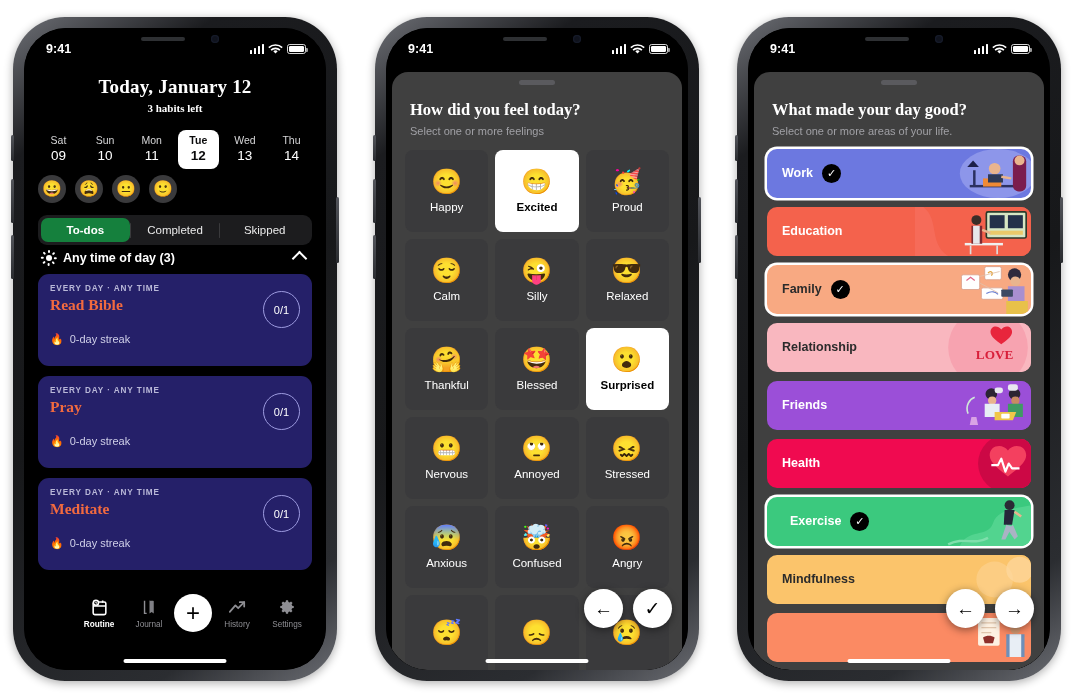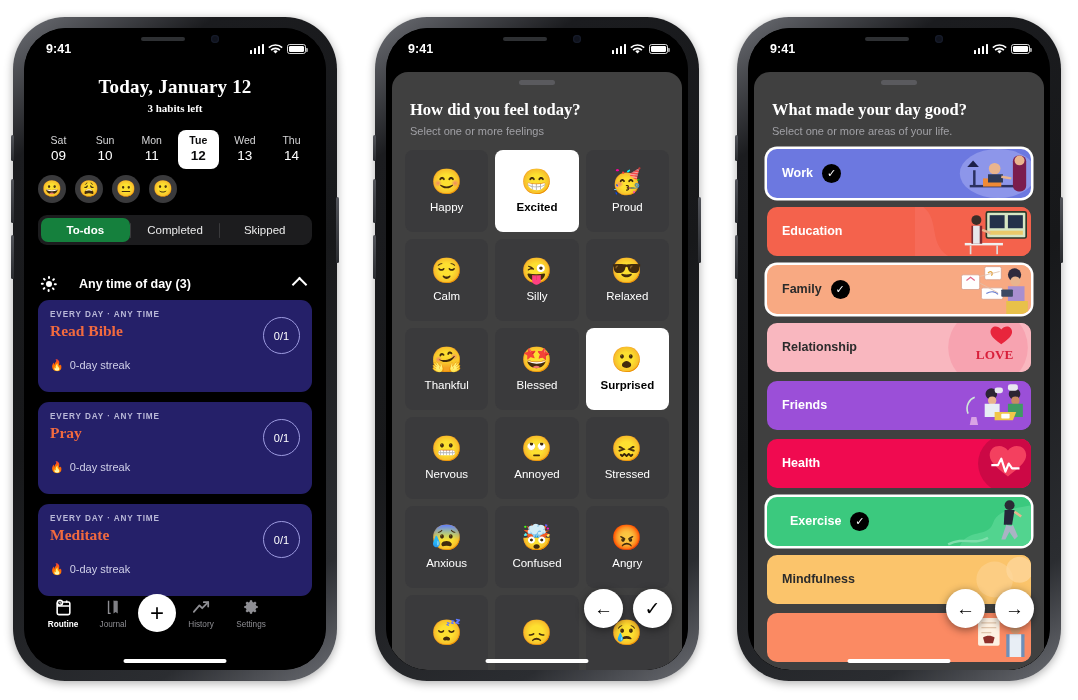--- a/index.html
+++ b/index.html
@@ -116,21 +116,21 @@
     display:flex; background:#1c1c1e; border-radius: 9px; padding: 3px; align-items:center;
   }
   .seg div {
     flex:1; text-align:center; font-size: 11.5px; color:#eaeaea;
     padding: 6px 0; border-radius: 7px;
   }
   .seg div.on { background:#15803d; font-weight:700; color:#fff; }
   .seg .divider { flex:0 0 1px; width:1px; height:15px; background:#3a3a3c; padding:0; }
 
   .sect-head {
-    display:flex; align-items:center; gap:23px; padding: 32px 18px 0;
+    display:flex; align-items:center; gap:7px; padding: 6px 18px 0;
   }
   .sect-head .stxt { font-size: 12.5px; font-weight:700; color:#fff; flex:1; }
   .sun { width:14px;height:14px; position:relative; flex:0 0 14px; }
   .sun::before { content:""; position:absolute; left:4px; top:4px; width:6px; height:6px;
     border-radius:50%; background:#fff; }
   .sun i { position:absolute; left:6.2px; top:-1px; width:1.6px; height:3.4px; background:#fff; border-radius:1px;
     transform-origin: 0.8px 8px; }
   .chev { width:11px;height:11px; border-left:2px solid #fff; border-top:2px solid #fff;
     transform: rotate(45deg); margin-right:3px; }
 
@@ -149,21 +149,21 @@
   .hc-streak span { font-size: 11px; color:#cfcfe8; }
   .ring {
     position:absolute; right: 12px; top: 17px;
     width: 37px; height: 37px; border-radius:50%;
     border: 1.6px solid #9d9be0; display:flex; align-items:center; justify-content:center;
     font-size: 11px; color:#ffffff;
   }
 
   .tabbar {
     position:absolute; left:0; right:0; bottom: 22px; height: 56px;
-    display:flex; align-items:flex-start; justify-content:flex-start;
+    display:flex; align-items:flex-start; justify-content:flex-end;
     padding: 4px 14px 0;
   }
   .tab { width: 50px; text-align:center; color:#8e8e93; }
   .tab .ti { height: 22px; display:flex; align-items:center; justify-content:center; font-size:17px; }
   .tab .tl { font-size: 8.2px; margin-top: 2px; display:block; }
   .tab.on { color:#fff; }
   .tab.on .tl { font-weight:700; }
   .fab {
     width: 38px; height: 38px; border-radius:50%; background:#fff;
     display:flex; align-items:center; justify-content:center;

